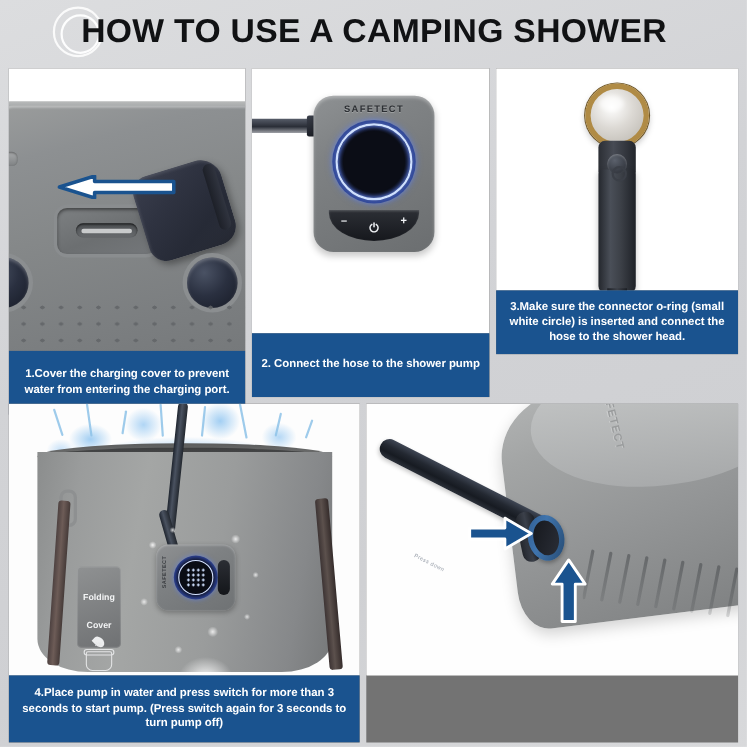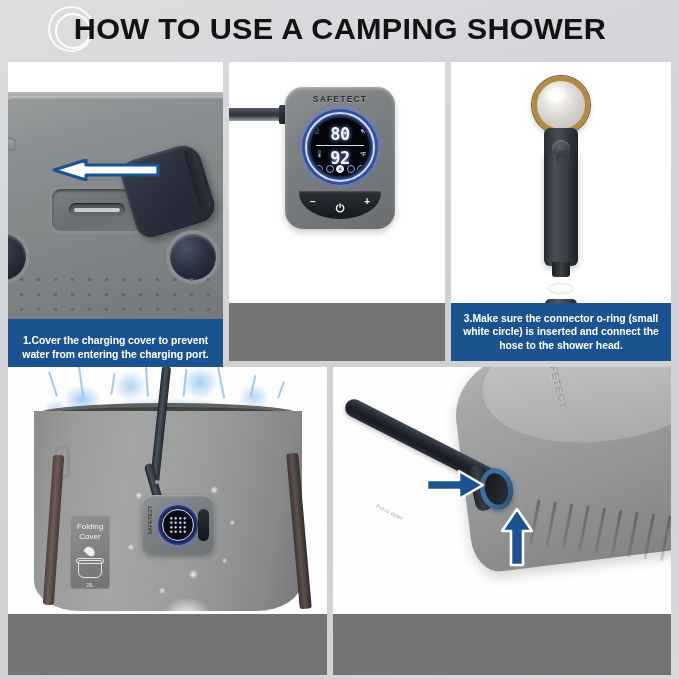--- a/index.html
+++ b/index.html
@@ -50,21 +50,21 @@
     text-align: center;
     display: flex; align-items: center; justify-content: center;
     padding: 2px 4px;
     letter-spacing: -0.05px;
   }
   .caption span { display:block; width:100%; }
 
   
   #p1 { left: 8px;   top: 4px;  width: 215px; height: 315px; }
   #p2 { left: 229px; top: 4px;  width: 216px; height: 299px; }
-  #p3 { left: 451px; top: 4px;  width: 220px; height: 299px; }
+  #p3 { left: 451px; top: 4px;  width: 220px; height: 260px; }
   #p1 .caption, #p2 .caption, #p3 .caption { height: 58px; }
   #p1 .photo, #p2 .photo, #p3 .photo { bottom: 58px; }
 
   
   #p4 { left: 8px;   top: 309px; width: 319px; height: 308px; }
   #p5 { left: 333px; top: 309px; width: 338px; height: 308px; }
   #p4 .caption, #p5 .caption { height: 61px; }
   #p4 .photo, #p5 .photo { bottom: 61px; }
 
   
@@ -300,22 +300,23 @@
     background: linear-gradient(90deg,#3d3434,#5c514d 45%,#352c2b);
     border-radius:3px; transform: rotate(-5deg);
   }
   .pp4-label{
     position:absolute; left:62px; top:148px; width:40px; height:74px;
     background: linear-gradient(160deg,#8f9192,#6f7173);
     border-radius:4px; padding-top:7px; text-align:center;
     box-shadow: inset 0 0 0 1px rgba(255,255,255,0.13);
   }
   .pp4-label .lt{
-    color:#f3f4f5; font-size:8px; font-weight:normal; line-height:9.5px;
+    color:#f3f4f5; font-size:8px; font-weight:bold; line-height:9.5px;
     font-family:"Liberation Sans", sans-serif;
+    margin-top:16px;
   }
   .pp4-drop{
     position:relative; margin:5px auto 3px; width:8px; height:11px;
     background:#edeeef; border-radius:0 50% 50% 50%; transform:rotate(-45deg);
   }
   .pp4-bkt-ico{
     position:relative; margin:0 auto; width:24px; height:18px;
     border:1.4px solid #e3e4e5; border-radius:2px 2px 6px 6px;
   }
   .pp4-bkt-ico::before{
@@ -481,44 +482,31 @@
 
   <div class="panel" id="p2">
     <div class="photo">
       <div class="pp2-wrap">
         <div class="pp2-nozzle"></div>
         <div class="pp2-nozzle-tip"></div>
         <div class="pp2-pump">
           <div class="pp2-brand">SAFETECT</div>
           <div class="pp2-disp">
             <div class="pp2-disp-ring"></div>
-            <div class="pp2-disp-face">
-              <div class="pp2-ic-l1">▯</div>
-              <div class="pp2-num-top">80</div>
-              <div class="pp2-unit pp2-u-pct">%</div>
-              <div class="pp2-divline"></div>
-              <div class="pp2-ic-l2">🌡</div>
-              <div class="pp2-num-bot">92</div>
-              <div class="pp2-unit pp2-u-f">°F</div>
-              <div class="pp2-icons-row">
-                <i></i>
-                <i></i>
-                <i class="on">✳</i>
-                <i></i>
-                <i></i>
-              </div>
-            </div>
           </div>
           <div class="pp2-btnbar">
             <span class="pp2-minus">–</span>
             <span class="pp2-power">⏻</span>
             <span class="pp2-plus">+</span>
           </div>
         </div>
       </div>
+    </div>
+    <div class="caption">
+      <span>2. Connect the hose to the shower pump</span>
     </div>
   </div>
 
   <div class="panel" id="p3">
     <div class="photo">
       <div class="pp3-head"></div>
       <div class="pp3-neck"></div>
       <div class="pp3-handle"></div>
       <div class="pp3-switch"></div>
       <div class="pp3-base"></div>
@@ -563,20 +551,23 @@
       <div class="pp4-hose2"></div>
       <div class="pp4-bubbles"></div>
       <div class="pp4-pump">
         <div class="pp4-pump-brand">SAFETECT</div>
         <div class="pp4-pump-disp">
           <div class="pp4-pump-dots"></div>
         </div>
         <div class="pp4-pump-btn"></div>
       </div>
       <div class="pp4-jet"></div>
+    </div>
+    <div class="caption">
+      <span>4.Place pump in water and press switch for more than 3 seconds to start pump. (Press switch again for 3 seconds to turn pump off)</span>
     </div>
   </div>
 
   <div class="panel" id="p5">
     <div class="photo">
       <div class="pp5-bg"></div>
       <div class="pp5-body"></div>
       <div class="pp5-top-shade"></div>
       <div class="pp5-brand">SAFETECT</div>
       <div class="pp5-vents">

